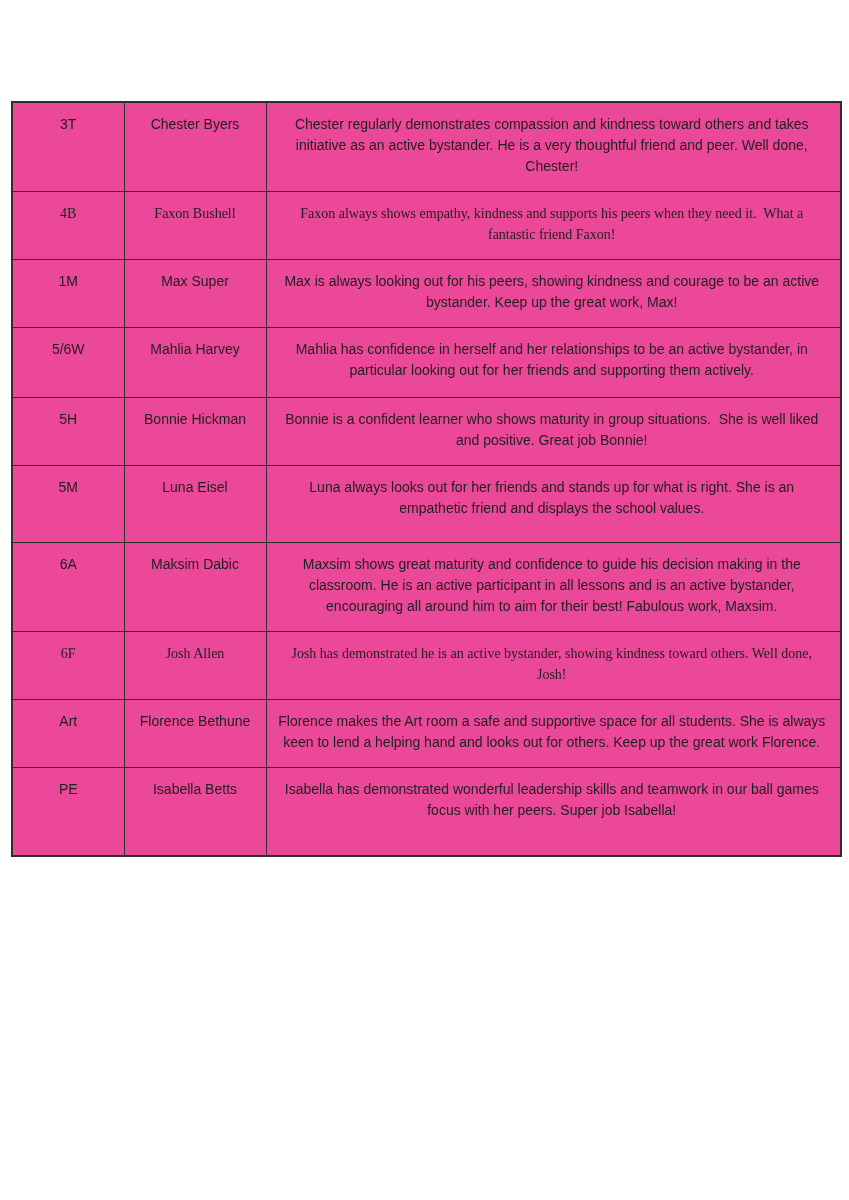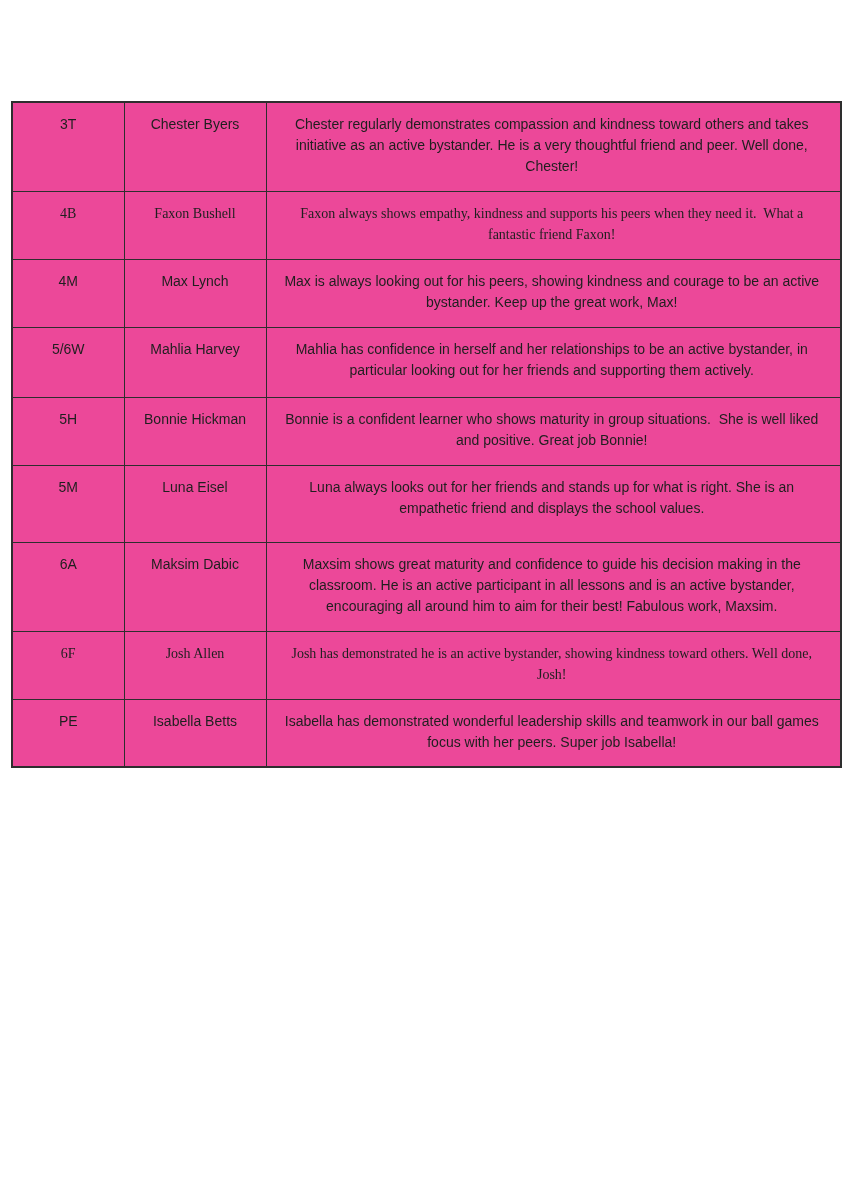--- a/index.html
+++ b/index.html
@@ -72,22 +72,22 @@
     <td class="class-cell">3T</td>
     <td class="student-cell">Chester Byers</td>
     <td class="comment-cell">Chester regularly demonstrates compassion and kindness toward others and takes initiative as an active bystander. He is a very thoughtful friend and peer. Well done, Chester!</td>
   </tr>
       <tr>
     <td class="class-cell">4B</td>
     <td class="student-cell">Faxon Bushell</td>
     <td class="comment-cell">Faxon always shows empathy, kindness and supports his peers when they need it.  What a fantastic friend Faxon!</td>
   </tr>
       <tr>
-    <td class="class-cell">4M</td>
-    <td class="student-cell">Max Lynch</td>
+    <td class="class-cell">1M</td>
+    <td class="student-cell">Max Super</td>
     <td class="comment-cell">Max is always looking out for his peers, showing kindness and courage to be an active bystander. Keep up the great work, Max!</td>
   </tr>
       <tr>
     <td class="class-cell">5/6W</td>
     <td class="student-cell">Mahlia Harvey</td>
     <td class="comment-cell">Mahlia has confidence in herself and her relationships to be an active bystander, in particular looking out for her friends and supporting them actively.</td>
   </tr>
       <tr>
     <td class="class-cell">5H</td>
     <td class="student-cell">Bonnie Hickman</td>
@@ -102,18 +102,23 @@
     <td class="class-cell">6A</td>
     <td class="student-cell">Maksim Dabic</td>
     <td class="comment-cell">Maxsim shows great maturity and confidence to guide his decision making in the classroom. He is an active participant in all lessons and is an active bystander, encouraging all around him to aim for their best! Fabulous work, Maxsim.</td>
   </tr>
       <tr>
     <td class="class-cell">6F</td>
     <td class="student-cell">Josh Allen</td>
     <td class="comment-cell">Josh has demonstrated he is an active bystander, showing kindness toward others. Well done, Josh!</td>
   </tr>
       <tr>
+    <td class="class-cell">Art</td>
+    <td class="student-cell">Florence Bethune</td>
+    <td class="comment-cell">Florence makes the Art room a safe and supportive space for all students. She is always keen to lend a helping hand and looks out for others. Keep up the great work Florence.</td>
+  </tr>
+      <tr>
     <td class="class-cell">PE</td>
     <td class="student-cell">Isabella Betts</td>
     <td class="comment-cell">Isabella has demonstrated wonderful leadership skills and teamwork in our ball games focus with her peers. Super job Isabella!</td>
   </tr>
     </tbody>
 </table>
 
 </body></html>

